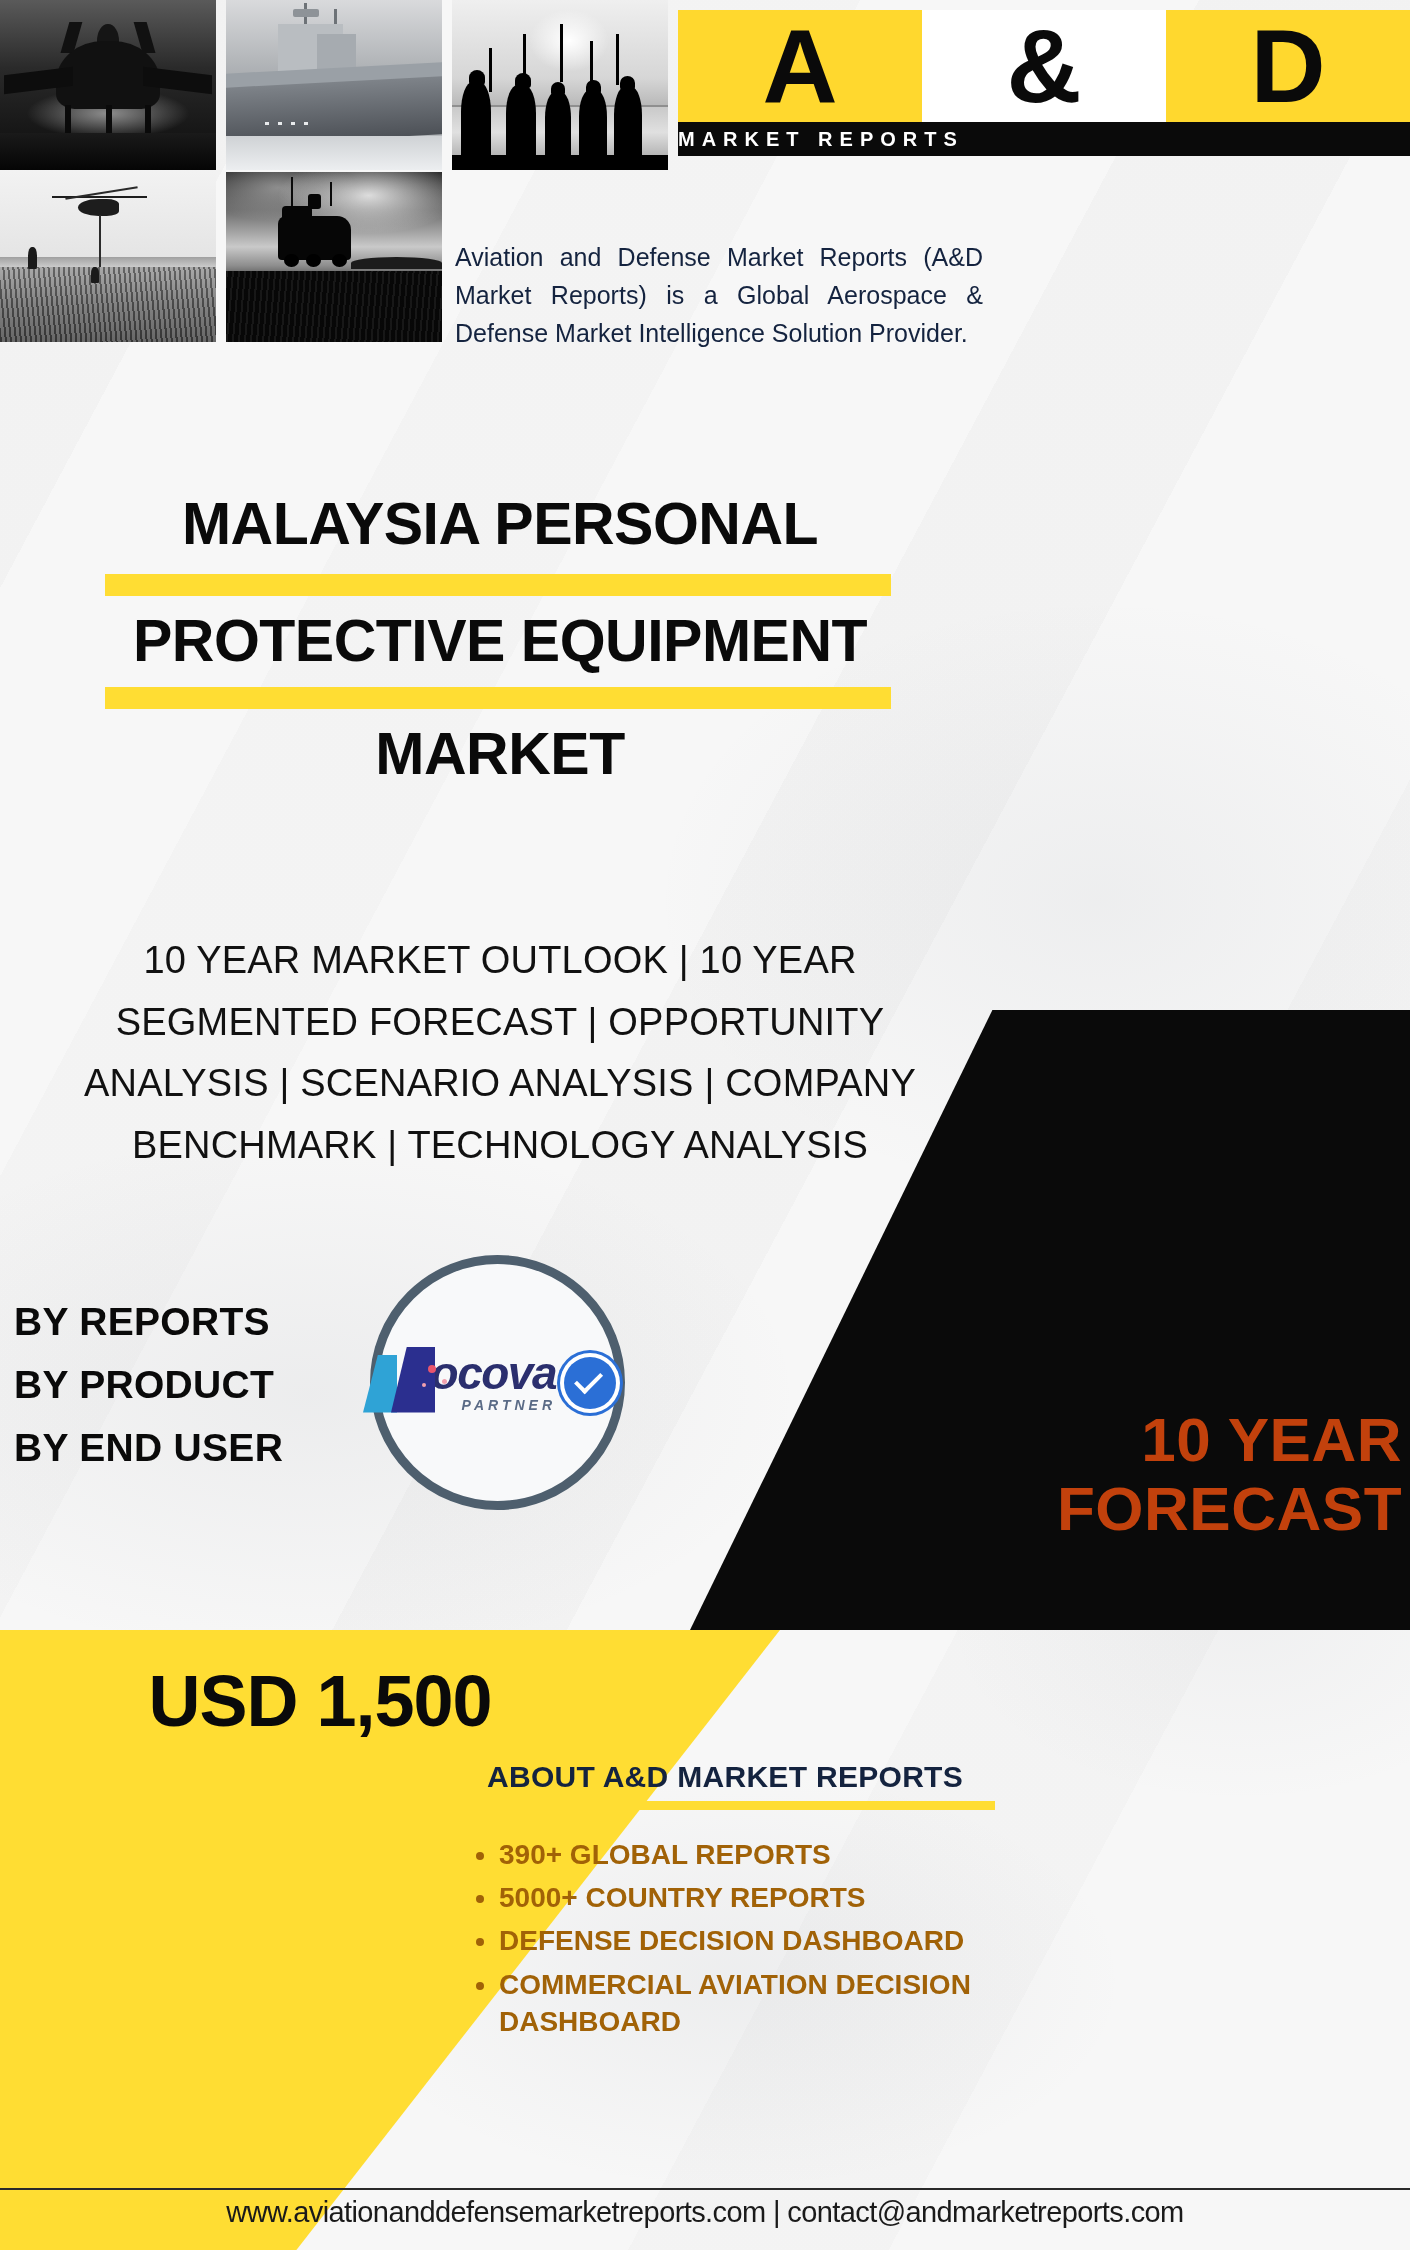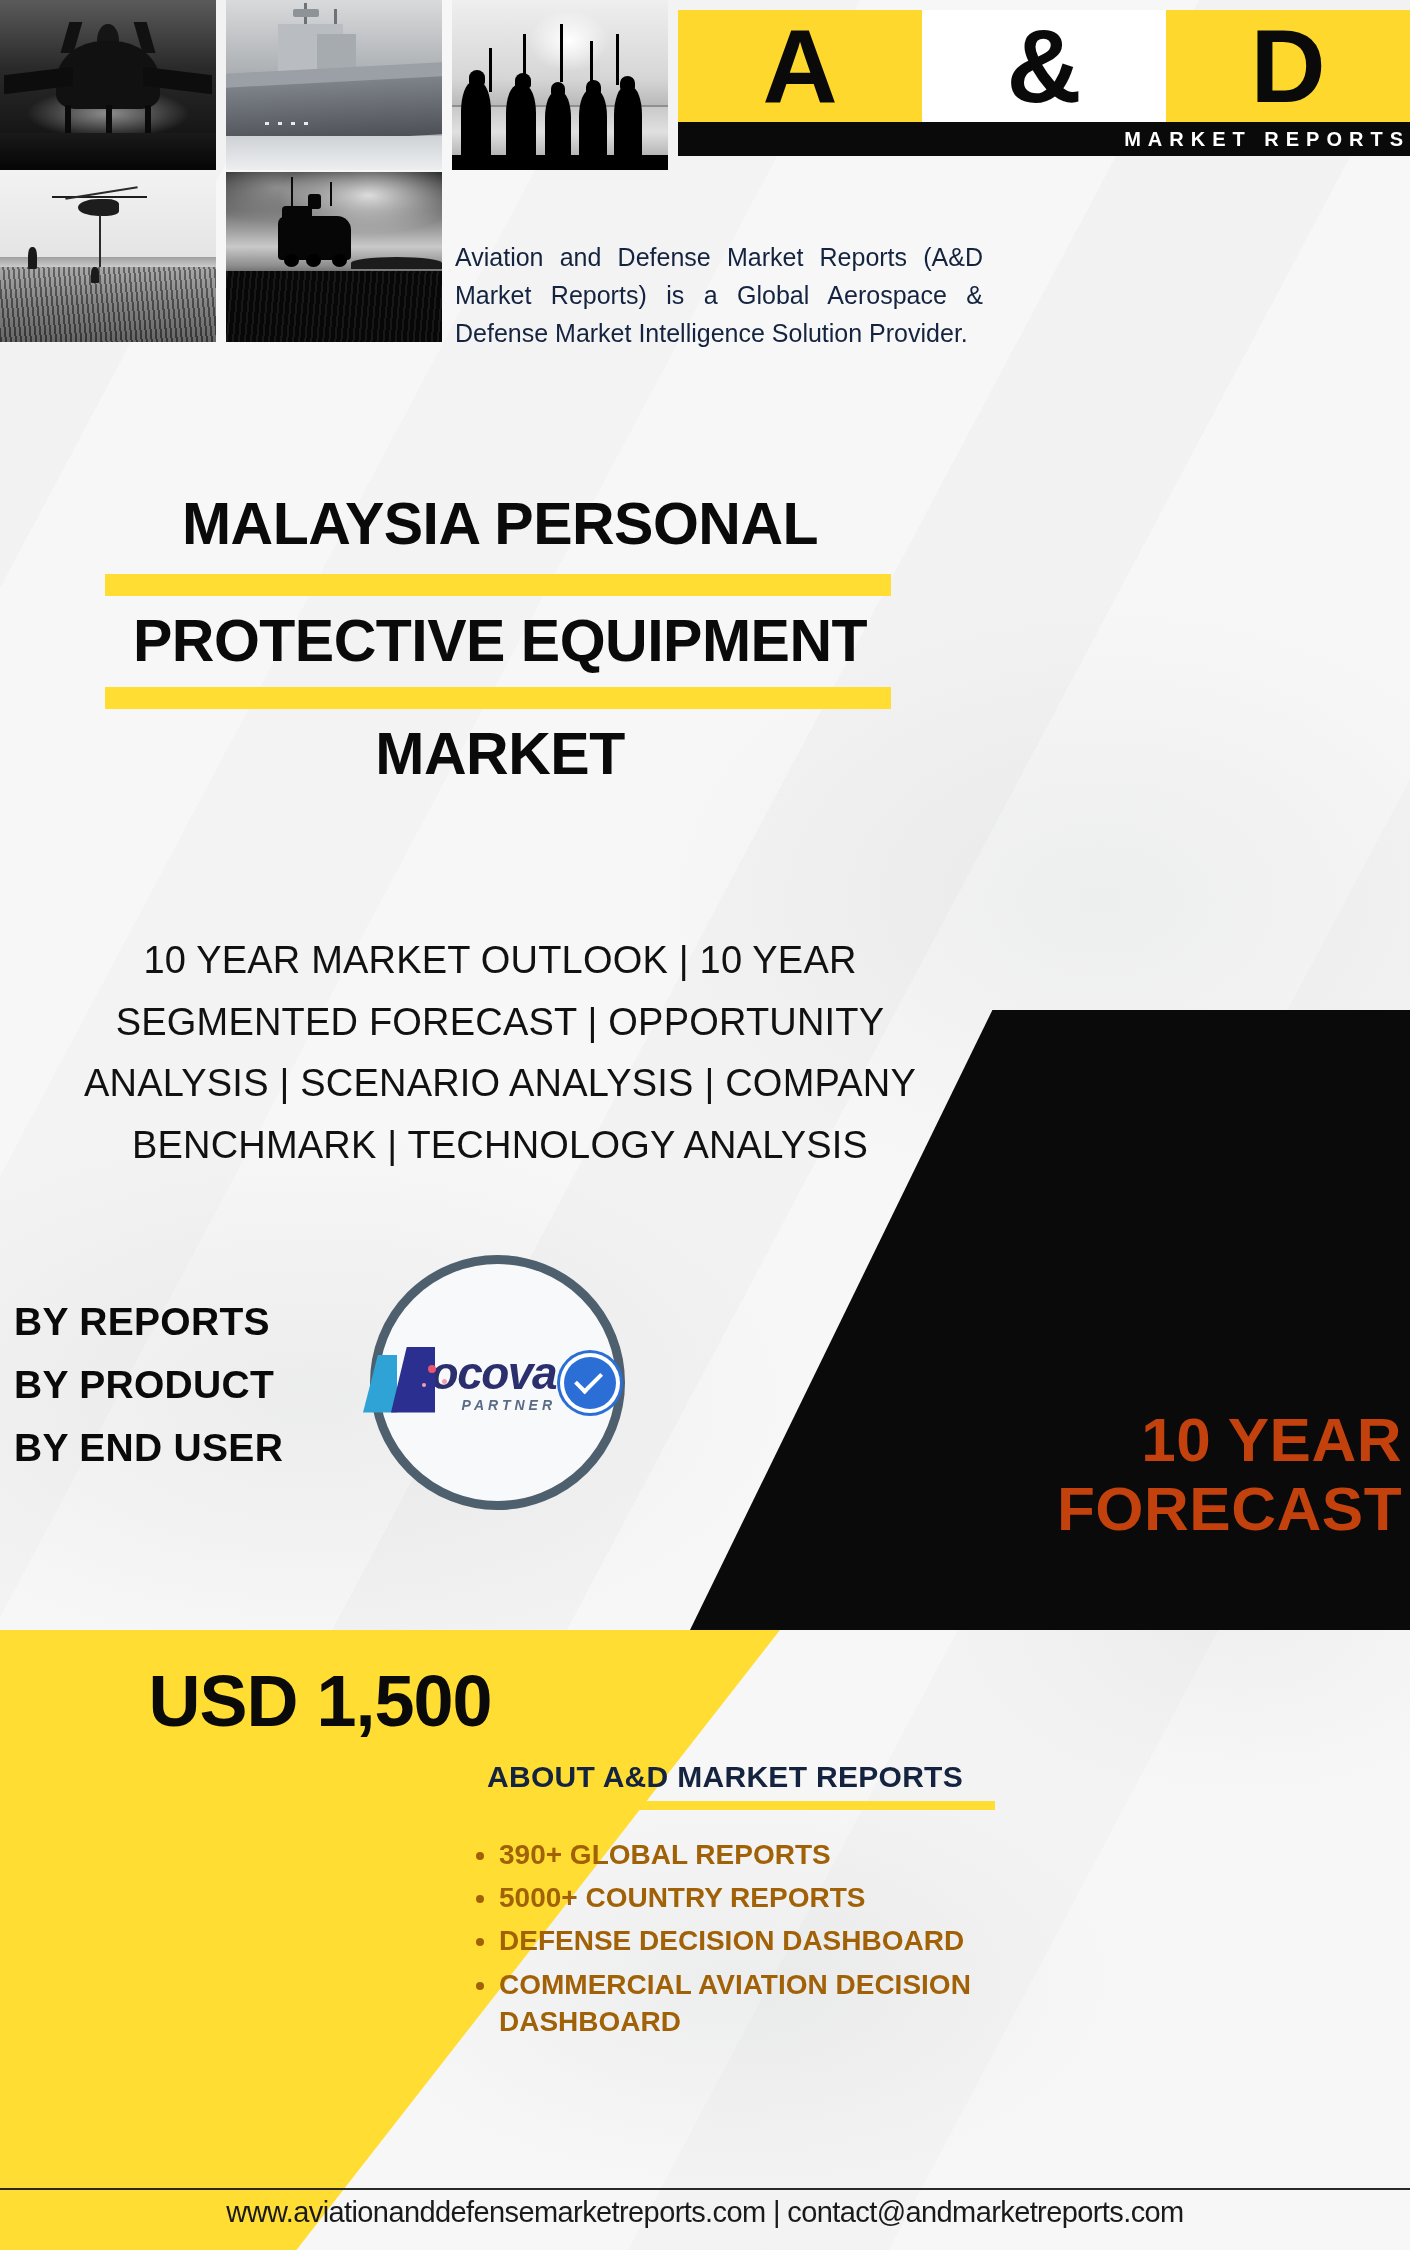--- a/index.html
+++ b/index.html
@@ -101,21 +101,21 @@
   .ph-tank .hills{position:absolute;left:58%;top:50%;width:42%;height:7%;background:#1c1c1c;border-radius:50% 50% 0 0;}
 
   
   .logo { position:absolute; left:678px; top:4px; width:732px; height:152px; }
   .logo-row { position:absolute; left:0; top:6px; width:100%; height:112px; display:flex; }
   .logo-cell { flex:1; display:flex; align-items:center; justify-content:center;
     font-weight:700; font-size:104px; line-height:1; color:#0a0a0a; font-family:"Liberation Sans", sans-serif; }
   .logo-cell.y { background:#ffd82e; }
   .logo-cell.w { background:#ffffff; }
   .logo-bar { position:absolute; left:0; bottom:0; width:100%; height:34px; background:#0a0a0a;
-    display:flex; align-items:center; justify-content:flex-end; }
+    display:flex; align-items:center; justify-content:flex-start; }
   .logo-bar span { color:#fff; font-size:20px; letter-spacing:7px; font-weight:600; }
 
   
   .intro { position:absolute; left:455px; top:238px; width:528px; }
   .intro p {
     font-size:25px; line-height:1.52; color:#14233f; text-align:justify;
     font-family:"Liberation Sans", sans-serif; font-weight:400;
   }
 
   

